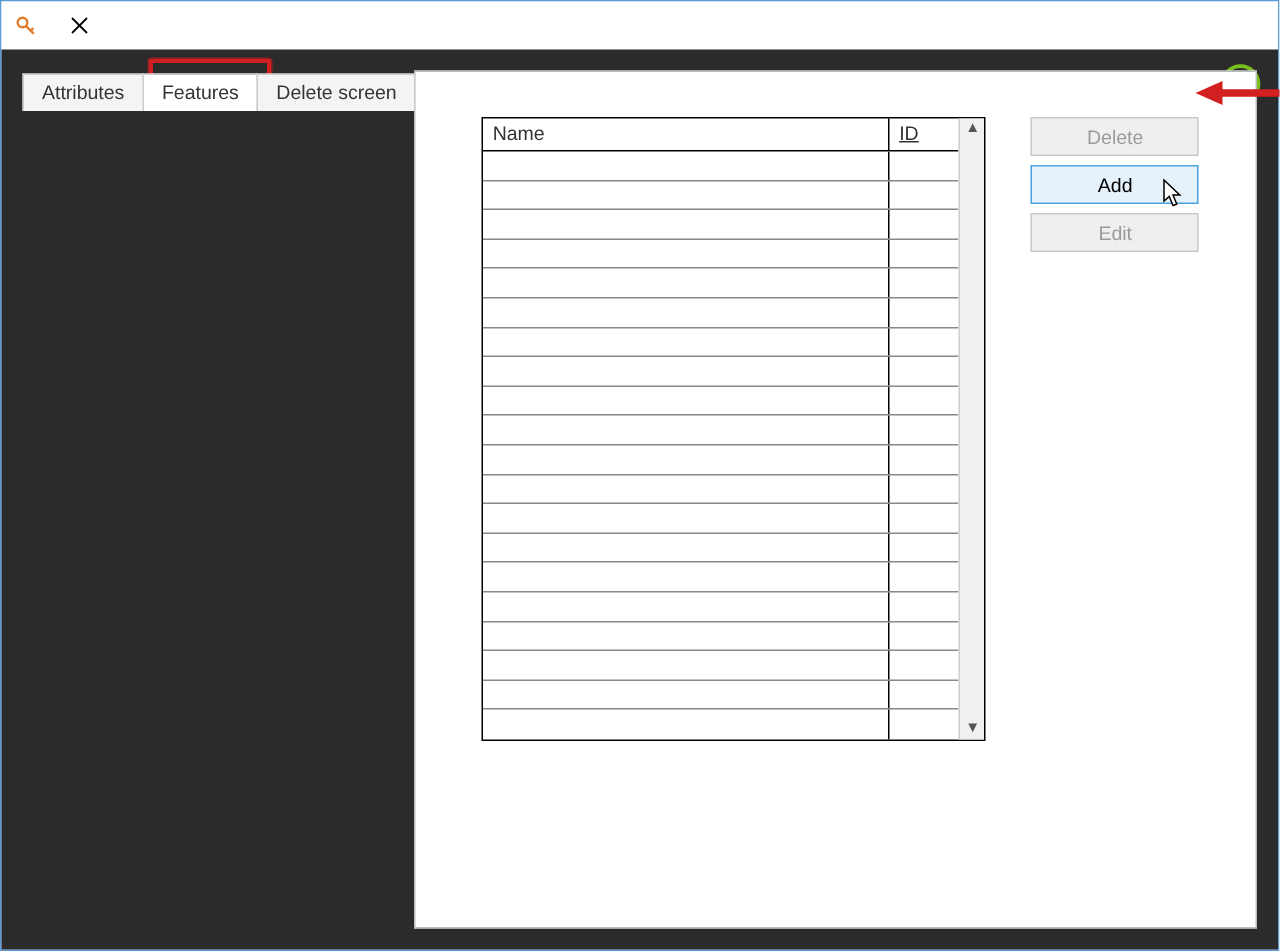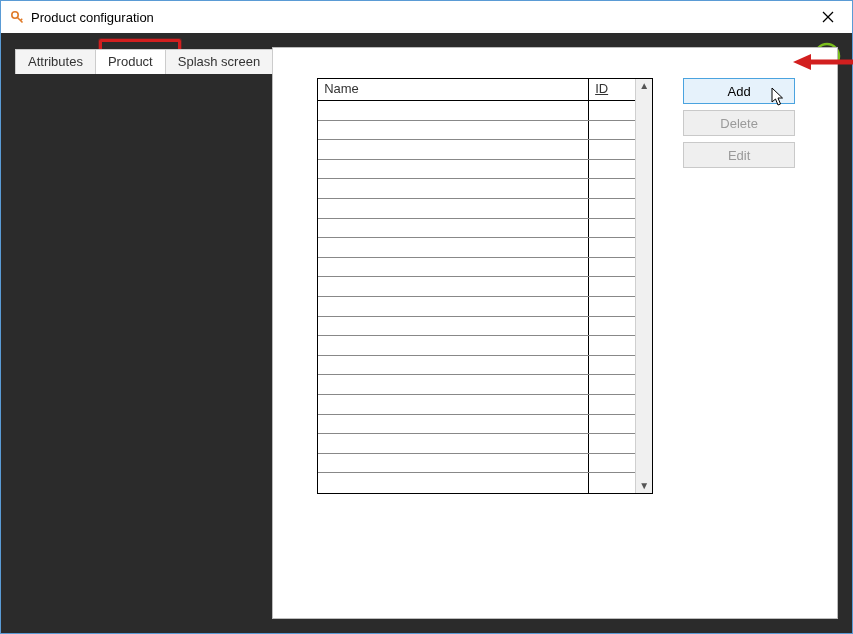--- a/index.html
+++ b/index.html
@@ -51,43 +51,42 @@
 <div class="window">
 
   <div class="titlebar">
     <span class="titlebar-icon">
       <svg width="16" height="16" viewBox="0 0 16 16">
         <circle cx="6" cy="6" r="3.2" fill="none" stroke="#e07b2a" stroke-width="1.6"></circle>
         <line x1="8.2" y1="8.2" x2="13.5" y2="13.5" stroke="#e07b2a" stroke-width="1.6"></line>
         <line x1="11.5" y1="11.5" x2="13.2" y2="9.8" stroke="#e07b2a" stroke-width="1.6"></line>
       </svg>
     </span>
-    <span class="titlebar-title">Product configuration</span>
     <div class="titlebar-close">
       <svg width="12" height="12" viewBox="0 0 12 12">
         <line x1="1" y1="1" x2="11" y2="11" stroke="#000" stroke-width="1.2"></line>
         <line x1="11" y1="1" x2="1" y2="11" stroke="#000" stroke-width="1.2"></line>
       </svg>
     </div>
   </div>
 
   <div class="body-dark">
 
     <div class="help-btn">
       <svg width="28" height="28" viewBox="0 0 28 28">
         <circle cx="14" cy="14" r="12" fill="none" stroke="#7bbf1e" stroke-width="2.5"></circle>
         <path d="M10 10.5c0-2.2 1.8-3.8 4-3.8s4 1.4 4 3.5c0 1.6-1 2.4-2.2 3.3-1 .8-1.8 1.3-1.8 2.7" fill="none" stroke="#7bbf1e" stroke-width="2.4" stroke-linecap="round"></path>
         <circle cx="14" cy="20.5" r="1.5" fill="#7bbf1e"></circle>
       </svg>
     </div>
 
     <div class="tabrow">
       <div class="tab inactive"><span>Attributes</span></div>
-      <div class="tab"><span>Product</span></div>
-      <div class="tab inactive"><span>Splash screen</span></div>
+      <div class="tab"><span>Features</span></div>
+      <div class="tab inactive"><span>Delete screen</span></div>
     </div>
 
     <div class="panel">
 
       <div class="table-wrap">
         <div class="table-cols">
           <div class="table-header">
             <div class="th th-name">Name</div>
             <div class="th th-id">ID</div>
           </div>
@@ -174,30 +173,30 @@
               </div>
             </div>
         </div>
         <div class="vscroll">
           <span class="scroll-arrow">▲</span>
           <span class="scroll-arrow">▼</span>
         </div>
       </div>
 
       <div class="btn-col">
+        <div class="btn disabled">
+            <span>Delete</span>
+          </div>
         <div class="btn primary">
           <span>Add</span>
           <svg class="cursor-ptr" width="18" height="22" viewBox="0 0 18 22" style="left:86px; top:8px;">
             <path d="M2 1 L2 15 L5.5 12 L8 18 L10.5 17 L8 11 L12.5 11 Z" fill="#fff" stroke="#000" stroke-width="1"></path>
           </svg>
         </div>
         <div class="btn disabled">
-            <span>Delete</span>
-          </div>
-        <div class="btn disabled">
             <span>Edit</span>
           </div>
         <div class="spacer"></div>
       </div>
 
       <svg class="annot-arrow" width="80" height="24" viewBox="0 0 80 24" style="left:520px; top:2px;">
         <line x1="78" y1="12" x2="14" y2="12" stroke="#d21f1f" stroke-width="5"></line>
         <polygon points="0,12 18,4 18,20" fill="#d21f1f"></polygon>
       </svg>
 

